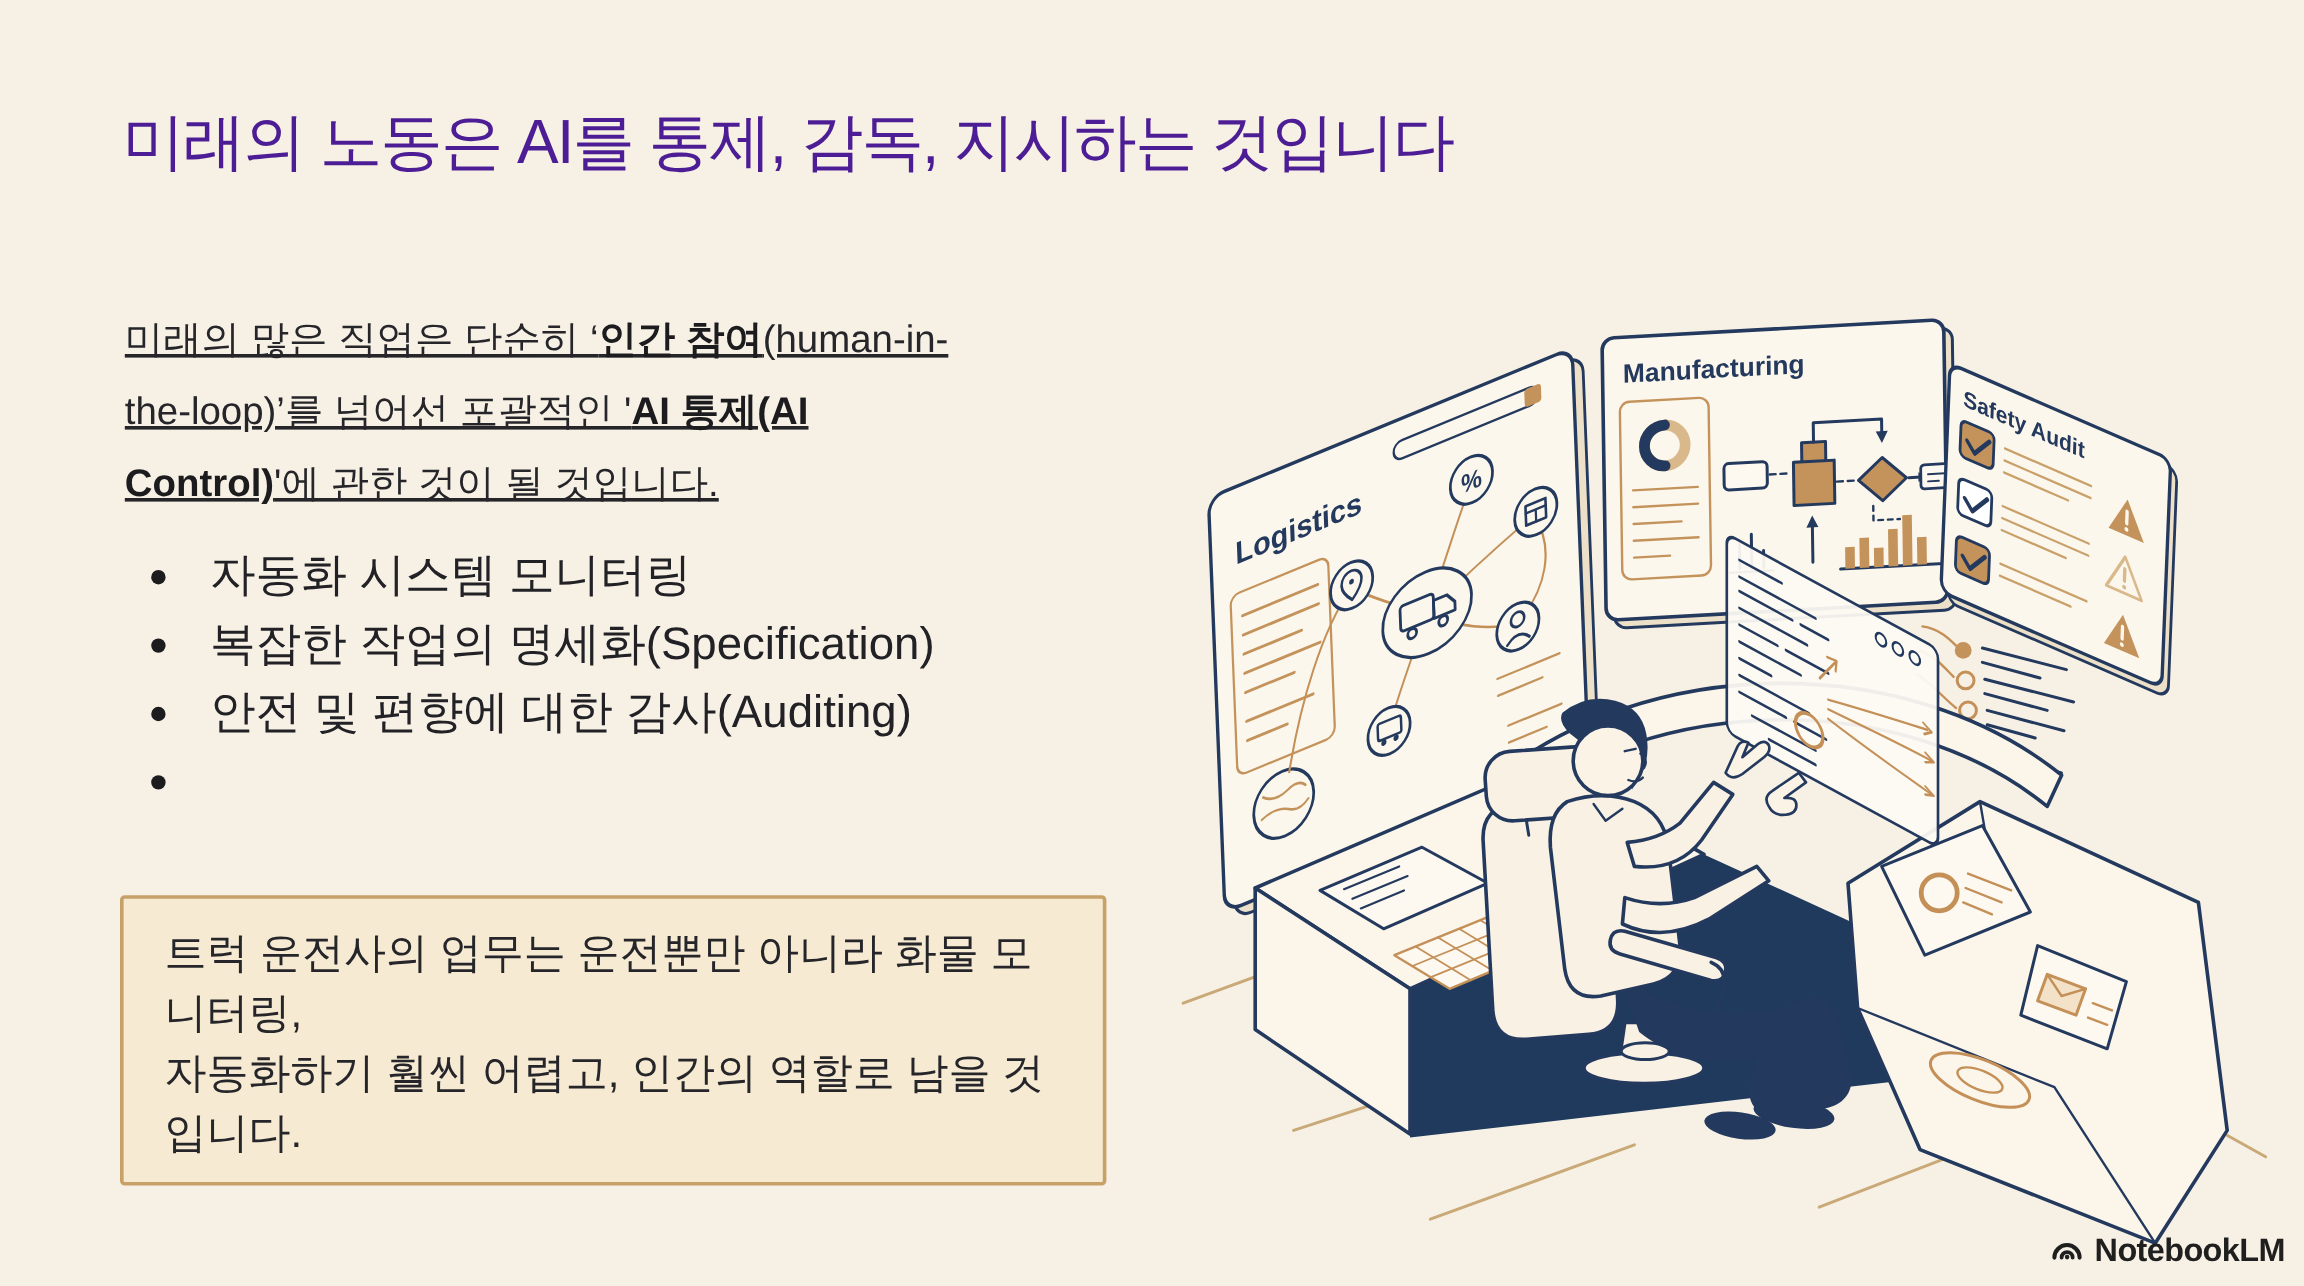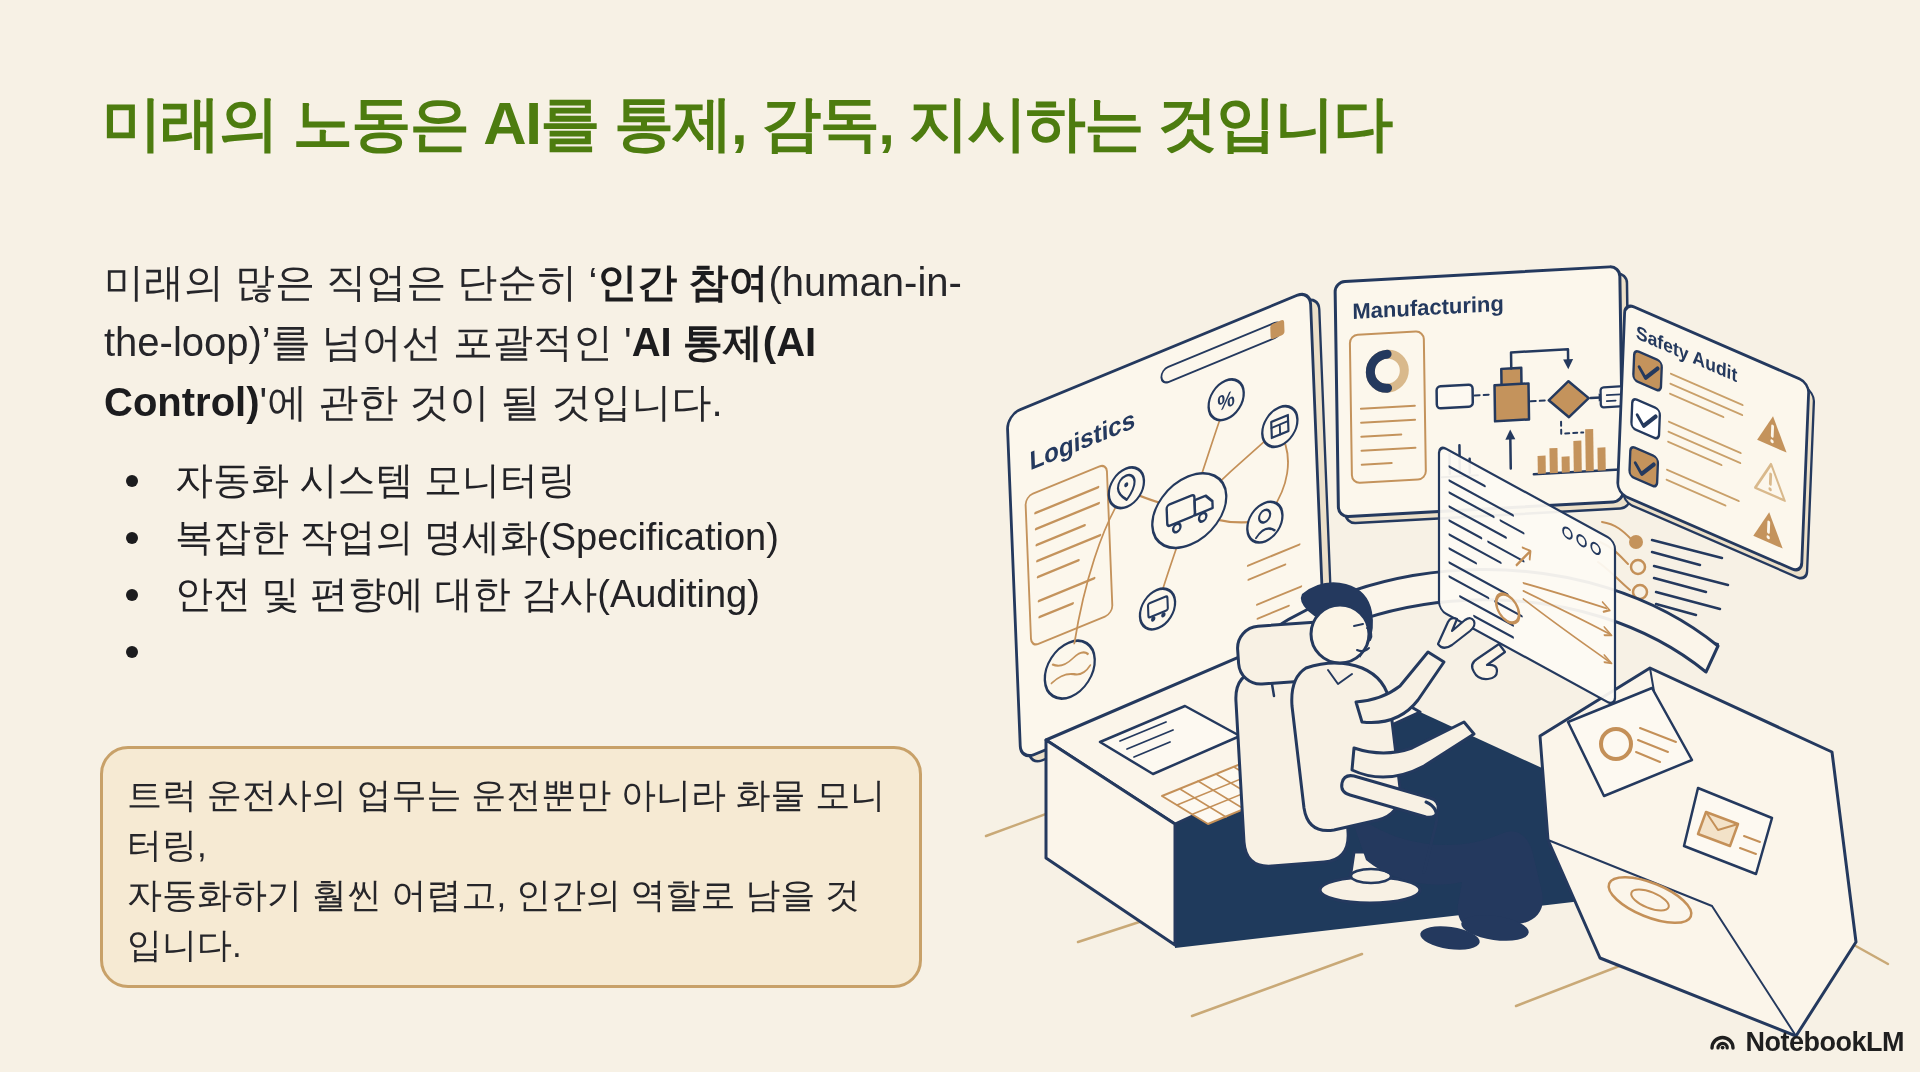--- a/index.html
+++ b/index.html
@@ -3,41 +3,41 @@
 <meta charset="utf-8">
 <style>
   html,body{margin:0;padding:0;background:#e8e2d6;}
   .slide{
     position:relative;width:1920px;height:1072px;overflow:hidden;
     background:#f7f1e5;color:#1d1d1f;
     font-family:"Liberation Sans","DejaVu Sans",sans-serif;
   }
   .title{
     position:absolute;left:102px;top:84px;
-    font-size:60px;font-weight:700;letter-spacing:-1.5px;color:#4d7c0f;
+    font-size:52px;font-weight:400;letter-spacing:-1.5px;color:#4c1d95;
     white-space:nowrap;
   }
   .intro{
     position:absolute;left:104px;top:252px;width:880px;
-    font-size:40px;line-height:60px;color:#26262a;
+    font-size:32px;line-height:60px;color:#26262a;text-decoration:underline;
   }
   .intro b{font-weight:700;color:#1c1c1e;}
   .bullets{
     position:absolute;left:126px;top:452px;margin:0;padding:0;list-style:none;
     font-size:38px;line-height:57px;color:#222226;
   }
   .bullets li{display:flex;align-items:flex-start;gap:13px;}
   .bullets .dot{
     flex:0 0 auto;width:12px;height:12px;border-radius:50%;
     background:#1c1c1e;margin:23px 24px 0 0;
   }
   .callout{
     position:absolute;left:100px;top:746px;width:822px;height:242px;
-    box-sizing:border-box;border:3px solid #c8a169;border-radius:28px;
-    background:#f6ead3;padding:21px 24px;
+    box-sizing:border-box;border:3px solid #c8a169;border-radius:4px;
+    background:#f6ead3;padding:21px 34px;
     font-size:35px;line-height:50px;color:#26262a;
   }
   .illustration{position:absolute;left:950px;top:200px;width:965px;height:860px;}
   svg{font-family:inherit;}
   .footer{
     position:absolute;right:16px;top:1024px;height:36px;
     display:flex;align-items:center;gap:9px;
     font-size:27px;font-weight:700;color:#1f1f1f;letter-spacing:-0.5px;text-align:right;
   }
 </style>

